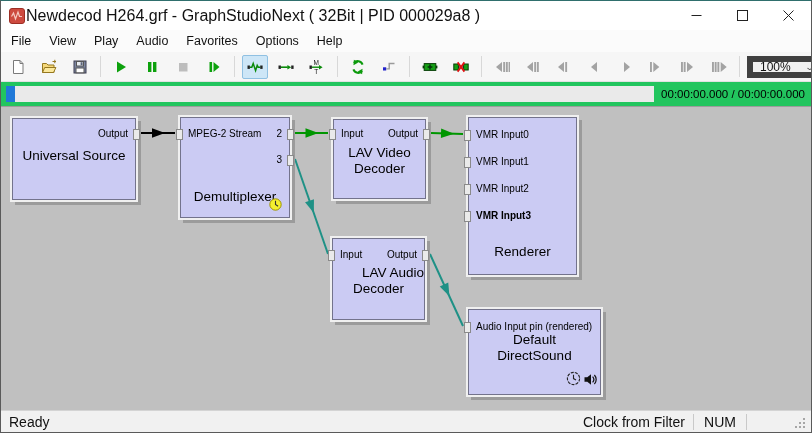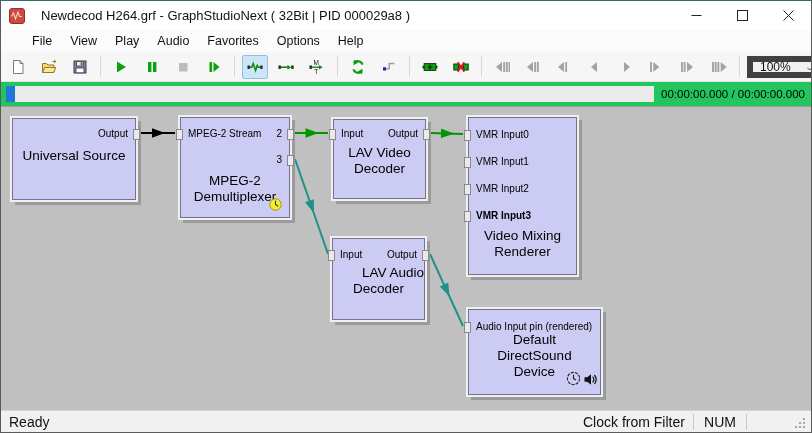--- a/index.html
+++ b/index.html
@@ -1,24 +1,24 @@
 <!DOCTYPE html>
 <html><head>
 <meta charset="utf-8">
 <style>
   *{box-sizing:border-box;margin:0;padding:0}
   html,body{width:812px;height:433px}
   body{font-family:"Liberation Sans",sans-serif;background:#fff;overflow:hidden}
   .win{width:812px;height:433px;border:1px solid #5a5a5a;border-top:1px solid #2f6f6d;display:flex;flex-direction:column;background:#fff;overflow:hidden}
   .titlebar{height:29px;flex:none;display:flex;align-items:center;background:#fff;padding-left:8px}
   .appicon{width:16px;height:16px;flex:none;display:flex}
-  .title{font-size:13px;color:#111;margin-left:16px;flex:1;white-space:nowrap;overflow:hidden}
+  .title{font-size:16px;color:#111;margin-left:1px;flex:1;white-space:nowrap;overflow:hidden}
   .wincontrols{display:flex;height:100%;flex:none}
   .winbtn{width:46px;height:100%;display:flex;align-items:center;justify-content:center}
-  .menubar{height:22px;flex:none;display:flex;align-items:center;background:#fbfbfb;padding-left:22px}
+  .menubar{height:22px;flex:none;display:flex;align-items:center;background:#fbfbfb;padding-left:1px}
   .menuitem{font-size:12.5px;color:#111;padding:3px 9px;white-space:nowrap}
   .toolbar{height:30px;flex:none;display:flex;align-items:center;background:#f6f6f6;border-bottom:1px solid #e2e2e2;padding-left:4px}
   .tbtn{width:26px;height:24px;flex:none;display:flex;align-items:center;justify-content:center;margin-right:5px;border:1px solid transparent;border-radius:2px}
   .tbtn.selected{background:#cde6f7;border-color:#8fc0e2}
   .ticon{display:flex}
   .tsep{width:1px;height:21px;background:#d8d8d8;margin:0 7px 0 2px;flex:none}
   .zoomdd{display:flex;align-items:center;height:22px;border:6px solid #404040;background:#f1f1f1;padding:0 7px;font-size:12px;color:#111;gap:15px;flex:none}
   .zoomdd .chev{font-size:9px;color:#555;transform:scaleX(1.4)}
   .seekrow{height:24px;flex:none;display:flex;align-items:center;background:#22c55e;padding:0 5px}
   .seekbar{width:648px;height:16px;flex:none;background:#eaeaea;position:relative}
@@ -313,21 +313,20 @@
         <polygon points="7,0 -6,4.7 -6,-4.7" fill="#1f9186" transform="translate(310.5,99.5) rotate(70.84438755456033)"></polygon>
         <line x1="429" y1="147" x2="462" y2="219" stroke="#1f9186" stroke-width="2"></line>
         <polygon points="7,0 -6,4.7 -6,-4.7" fill="#1f9186" transform="translate(445.5,183) rotate(65.37643521383639)"></polygon>
       </svg>
   <div class="fblock" style="left: 11px; top: 11px; width: 124px; height: 82px;">
         <div class="fname" style="top: 29px;">Universal Source</div>
         <div class="pin right" style="top: 10px;"></div>
         <div class="pinlabel right" style="top: 9px;">Output</div>
       </div>
       <div class="fblock" style="left: 179px; top: 10px; width: 110px; height: 101px;">
-        <div class="fname" style="top: 55px;">MPEG-2</div>
         <div class="fname" style="top: 71px;">Demultiplexer</div>
         <div class="pin left" style="top: 11px;"></div>
         <div class="pinlabel left" style="top: 10px;">MPEG-2 Stream</div>
         <div class="pin right" style="top: 11px;"></div>
         <div class="pinlabel right" style="top: 10px;">2</div>
         <div class="pin right" style="top: 37px;"></div>
         <div class="pinlabel right" style="top: 36px;">3</div>
         <span class="badge" style="left: 88px; top: 80px;">
           <svg width="13" height="13" viewBox="0 0 13 13">
             <circle cx="6.5" cy="6.5" r="5.7" fill="#f3ef2f" stroke="#9d9404"></circle>
@@ -337,21 +336,20 @@
       </div>
       <div class="fblock" style="left: 332px; top: 12px; width: 93px; height: 80px;">
         <div class="fname" style="top: 25px;">LAV Video</div>
         <div class="fname" style="top: 41px;">Decoder</div>
         <div class="pin left" style="top: 9px;"></div>
         <div class="pinlabel left" style="top: 8px;">Input</div>
         <div class="pin right" style="top: 9px;"></div>
         <div class="pinlabel right" style="top: 8px;">Output</div>
       </div>
       <div class="fblock" style="left: 467px; top: 10px; width: 109px; height: 158px;">
-        <div class="fname" style="top: 110px;">Video Mixing</div>
         <div class="fname" style="top: 126px;">Renderer</div>
         <div class="pin left" style="top: 12px;"></div>
         <div class="pinlabel left" style="top: 11px;">VMR Input0</div>
         <div class="pin left" style="top: 39px;"></div>
         <div class="pinlabel left" style="top: 38px;">VMR Input1</div>
         <div class="pin left" style="top: 66px;"></div>
         <div class="pinlabel left" style="top: 65px;">VMR Input2</div>
         <div class="pin left" style="top: 93px;"></div>
         <div class="pinlabel left" style="top: 92px; font-weight: bold;">VMR Input3</div>
       </div>
@@ -359,21 +357,20 @@
         <div class="fname" style="top: 26px; text-align: right;">LAV Audio</div>
         <div class="fname" style="top: 42px;">Decoder</div>
         <div class="pin left" style="top: 11px;"></div>
         <div class="pinlabel left" style="top: 10px;">Input</div>
         <div class="pin right" style="top: 11px;"></div>
         <div class="pinlabel right" style="top: 10px;">Output</div>
       </div>
       <div class="fblock" style="left: 467px; top: 202px; width: 133px; height: 86px;">
         <div class="fname" style="top: 22px;">Default</div>
         <div class="fname" style="top: 38px;">DirectSound</div>
-        <div class="fname" style="top: 54px;">Device</div>
         <div class="pin left" style="top: 12px;"></div>
         <div class="pinlabel left" style="top: 11px;">Audio Input pin (rendered)</div>
         <span class="badge" style="left: 97px; top: 61px;">
           <svg width="15" height="15" viewBox="0 0 15 15">
             <circle cx="7.5" cy="7.5" r="6.1" fill="none" stroke="#222" stroke-width="1.1" stroke-dasharray="3 1.2"></circle>
             <path d="M7.5 3.8v3.8l2.5 1.4" fill="none" stroke="#222" stroke-width="1.1"></path>
           </svg>
         </span>
         <span class="badge" style="left: 114px; top: 62px;">
           <svg width="15" height="15" viewBox="0 0 15 15">

